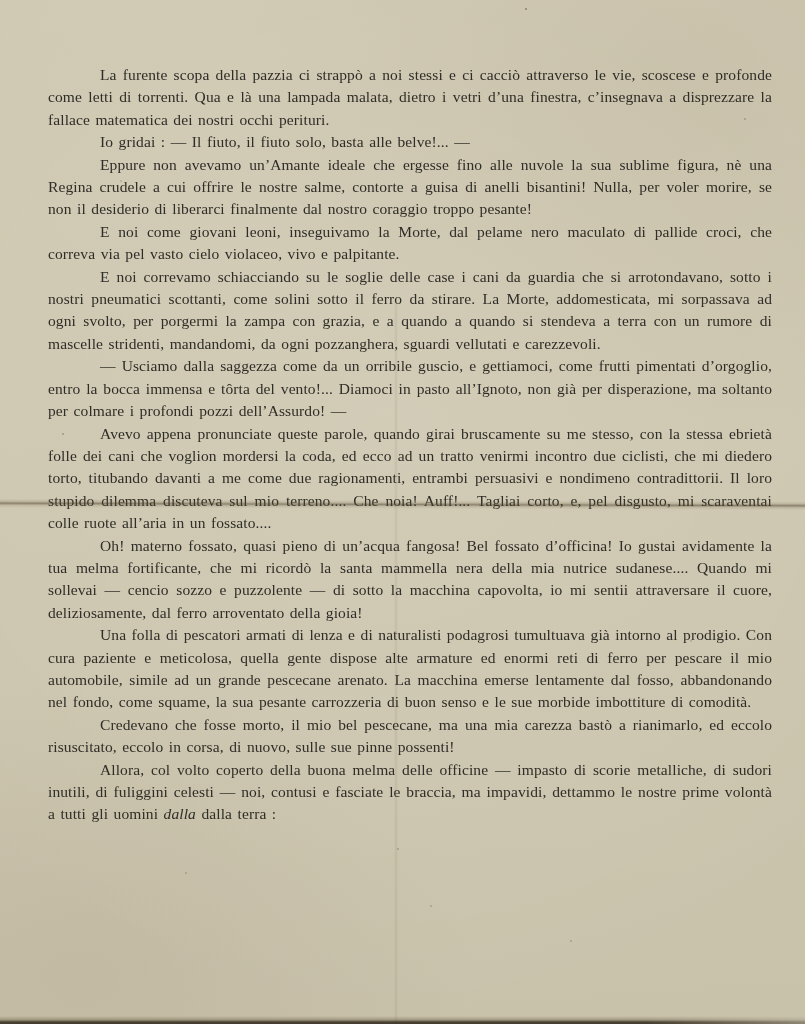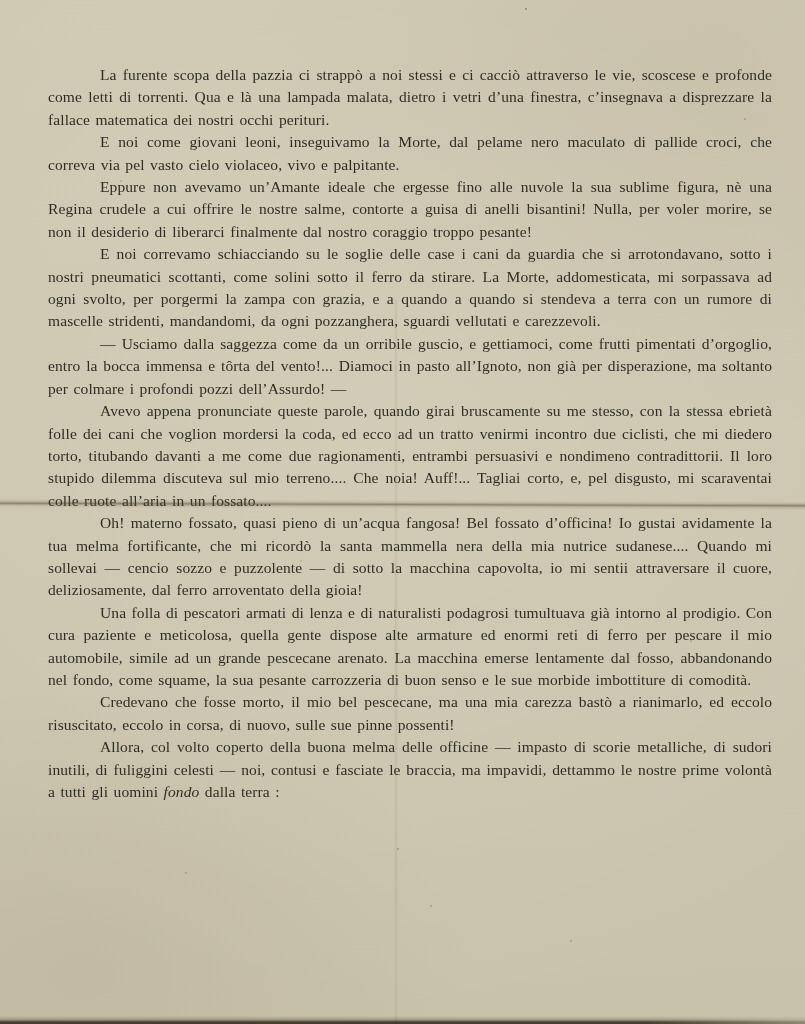--- a/index.html
+++ b/index.html
@@ -116,29 +116,30 @@
     pointer-events: none;
   }
 </style>
 </head>
 <body>
 
 <div class="page">
 
   <div class="text-block">
     <p>La furente scopa della pazzia ci strappò a noi stessi e ci cacciò attraverso le vie, scoscese e profonde come letti di torrenti. Qua e là una lampada malata, dietro i vetri d’una finestra, c’insegnava a disprezzare la fallace matematica dei nostri occhi perituri.</p>
+    <p>Io gridai : — Il fiuto, il fiuto solo, basta alle belve!... —</p>
+    <p>Eppure non avevamo un’Amante ideale che ergesse fino alle nuvole la sua sublime figura, nè una Regina crudele a cui offrire le nostre salme, contorte a guisa di anelli bisantini! Nulla, per voler morire, se non il desiderio di liberarci finalmente dal nostro coraggio troppo pesante!</p>
     <p>E noi come giovani leoni, inseguivamo la Morte, dal pelame nero maculato di pallide croci, che correva via pel vasto cielo violaceo, vivo e palpitante.</p>
-    <p>Eppure non avevamo un’Amante ideale che ergesse fino alle nuvole la sua sublime figura, nè una Regina crudele a cui offrire le nostre salme, contorte a guisa di anelli bisantini! Nulla, per voler morire, se non il desiderio di liberarci finalmente dal nostro coraggio troppo pesante!</p>
     <p>E noi correvamo schiacciando su le soglie delle case i cani da guardia che si arrotondavano, sotto i nostri pneumatici scottanti, come solini sotto il ferro da stirare. La Morte, addomesticata, mi sorpassava ad ogni svolto, per porgermi la zampa con grazia, e a quando a quando si stendeva a terra con un rumore di mascelle stridenti, mandandomi, da ogni pozzanghera, sguardi vellutati e carezzevoli.</p>
     <p>— Usciamo dalla saggezza come da un orribile guscio, e gettiamoci, come frutti pimentati d’orgoglio, entro la bocca immensa e tôrta del vento!... Diamoci in pasto all’Ignoto, non già per disperazione, ma soltanto per colmare i profondi pozzi dell’Assurdo! —</p>
     <p>Avevo appena pronunciate queste parole, quando girai bruscamente su me stesso, con la stessa ebrietà folle dei cani che voglion mordersi la coda, ed ecco ad un tratto venirmi incontro due ciclisti, che mi diedero torto, titubando davanti a me come due ragionamenti, entrambi persuasivi e nondimeno contradittorii. Il loro stupido dilemma discuteva sul mio terreno.... Che noia! Auff!... Tagliai corto, e, pel disgusto, mi scaraventai colle ruote all’aria in un fossato....</p>
     <p>Oh! materno fossato, quasi pieno di un’acqua fangosa! Bel fossato d’officina! Io gustai avidamente la tua melma fortificante, che mi ricordò la santa mammella nera della mia nutrice sudanese.... Quando mi sollevai — cencio sozzo e puzzolente — di sotto la macchina capovolta, io mi sentii attraversare il cuore, deliziosamente, dal ferro arroventato della gioia!</p>
     <p>Una folla di pescatori armati di lenza e di naturalisti podagrosi tumultuava già intorno al prodigio. Con cura paziente e meticolosa, quella gente dispose alte armature ed enormi reti di ferro per pescare il mio automobile, simile ad un grande pescecane arenato. La macchina emerse lentamente dal fosso, abbandonando nel fondo, come squame, la sua pesante carrozzeria di buon senso e le sue morbide imbottiture di comodità.</p>
     <p>Credevano che fosse morto, il mio bel pescecane, ma una mia carezza bastò a rianimarlo, ed eccolo risuscitato, eccolo in corsa, di nuovo, sulle sue pinne possenti!</p>
-    <p><span>Allora, col volto coperto della buona melma delle officine — impasto di scorie metalliche, di sudori inutili, di fuliggini celesti — noi, contusi e fasciate le braccia, ma impavidi, dettammo le nostre prime volontà a tutti gli uomini </span><span class="italic-word">fondo</span><span> dalla terra :</span></p>
+    <p><span>Allora, col volto coperto della buona melma delle officine — impasto di scorie metalliche, di sudori inutili, di fuliggini celesti — noi, contusi e fasciate le braccia, ma impavidi, dettammo le nostre prime volontà a tutti gli uomini </span><span class="italic-word">dalla</span><span> dalla terra :</span></p>
   </div>
 
   <div class="crease-h"></div>
   <div class="crease-v"></div>
   <div class="specks"></div>
   <div class="bottom-edge"></div>
   <div class="bottom-edge-fade"></div>
 
 </div>
 

